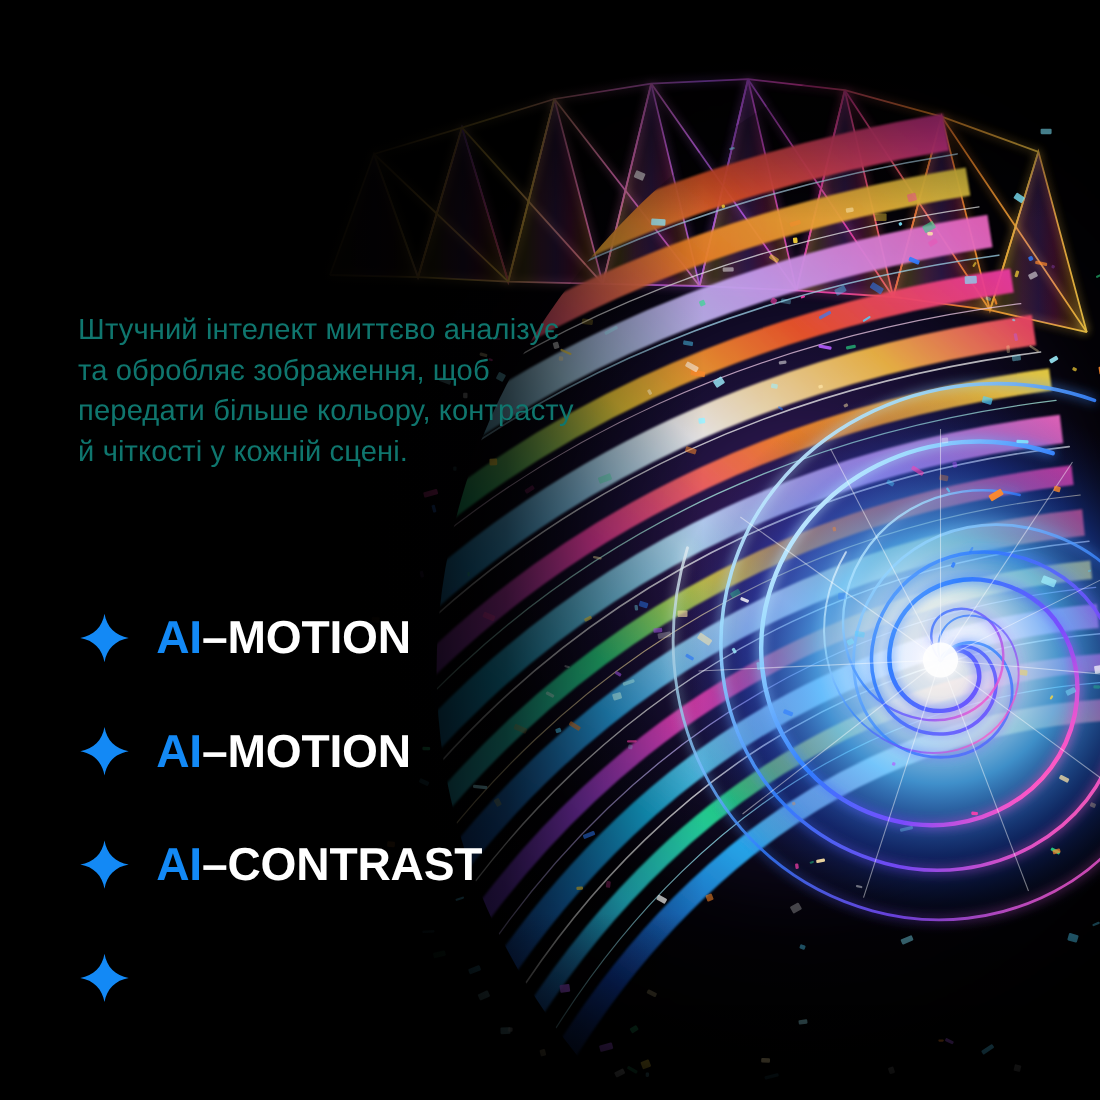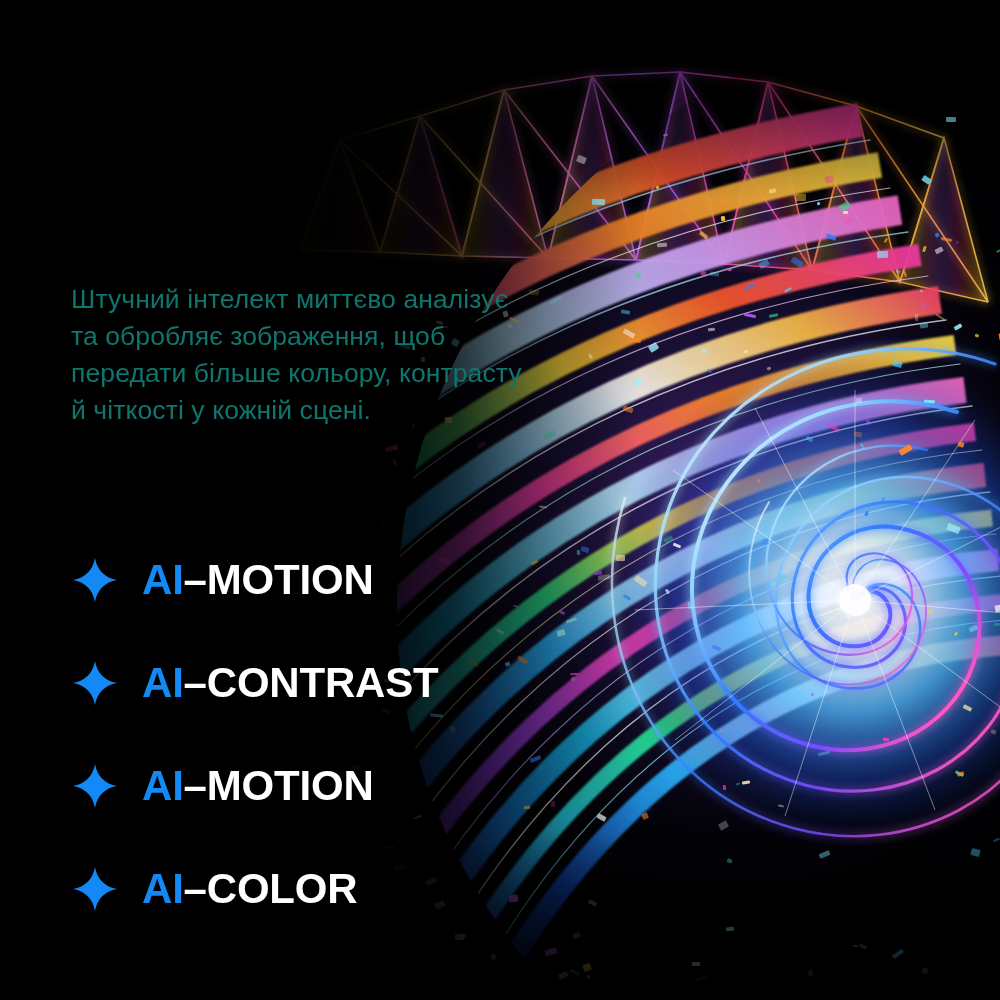--- a/index.html
+++ b/index.html
@@ -523,32 +523,31 @@
         <svg class="sparkle" width="46" height="46" viewBox="0 0 46 46">
           <path d="M23 1 C25 13 33 21 45 23 C33 25 25 33 23 45 C21 33 13 25 1 23 C13 21 21 13 23 1 Z" fill="#1389f5"></path>
         </svg>
         <span class="feature-label"><span class="accent">AI</span><span>–MOTION</span></span>
       </li>
 
       <li class="feature-item">
         <svg class="sparkle" width="46" height="46" viewBox="0 0 46 46">
           <path d="M23 1 C25 13 33 21 45 23 C33 25 25 33 23 45 C21 33 13 25 1 23 C13 21 21 13 23 1 Z" fill="#1389f5"></path>
         </svg>
-        <span class="feature-label"><span class="accent">AI</span><span>–CONTRAST</span></span>
+        <span class="feature-label"><span class="accent">AI</span><span>–MOTION</span></span>
       </li>
 
       <li class="feature-item">
         <svg class="sparkle" width="46" height="46" viewBox="0 0 46 46">
           <path d="M23 1 C25 13 33 21 45 23 C33 25 25 33 23 45 C21 33 13 25 1 23 C13 21 21 13 23 1 Z" fill="#1389f5"></path>
         </svg>
-        <span class="feature-label"><span class="accent">AI</span><span>–MOTION</span></span>
+        <span class="feature-label"><span class="accent">AI</span><span>–CONTRAST</span></span>
       </li>
 
       <li class="feature-item">
         <svg class="sparkle" width="46" height="46" viewBox="0 0 46 46">
           <path d="M23 1 C25 13 33 21 45 23 C33 25 25 33 23 45 C21 33 13 25 1 23 C13 21 21 13 23 1 Z" fill="#1389f5"></path>
         </svg>
-        <span class="feature-label"><span class="accent">AI</span><span>–COLOR</span></span>
       </li>
 
     </ul>
   </div>
 </div>
 
 </body></html>

